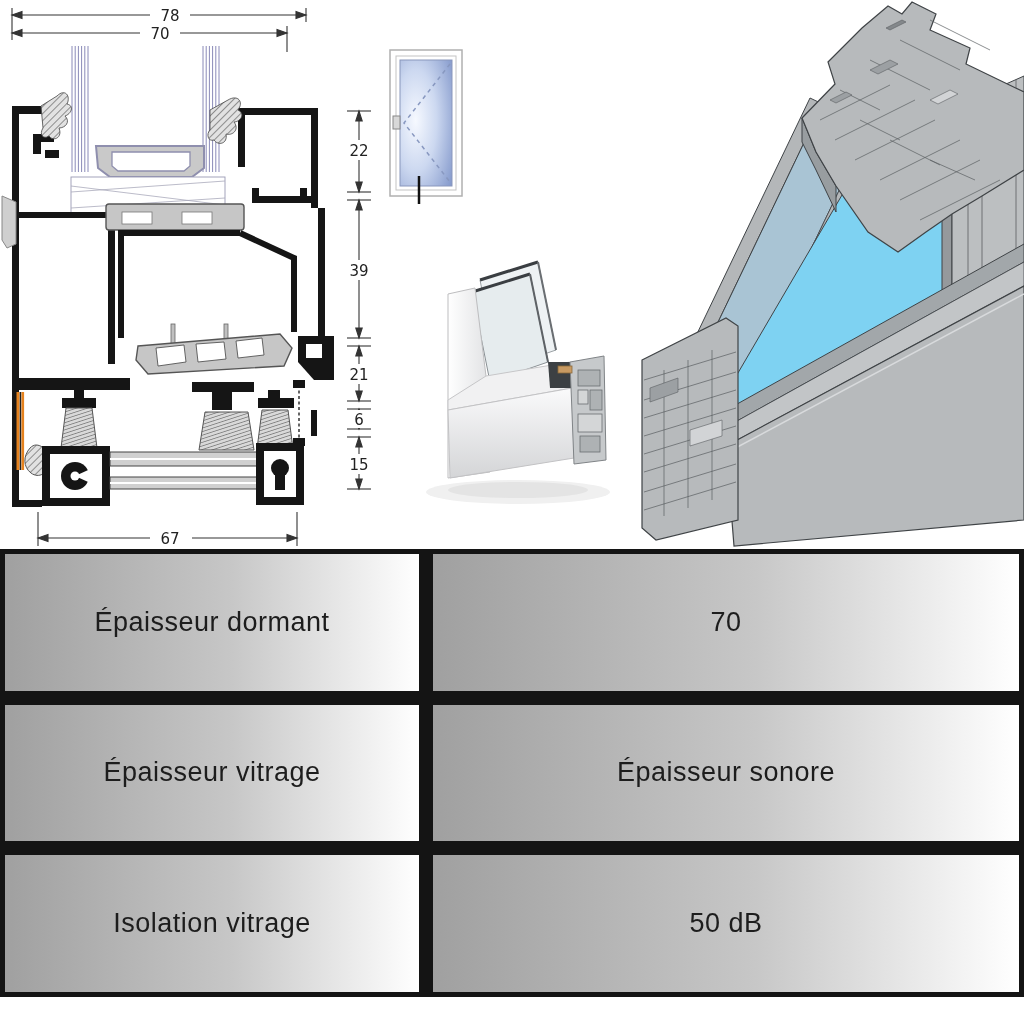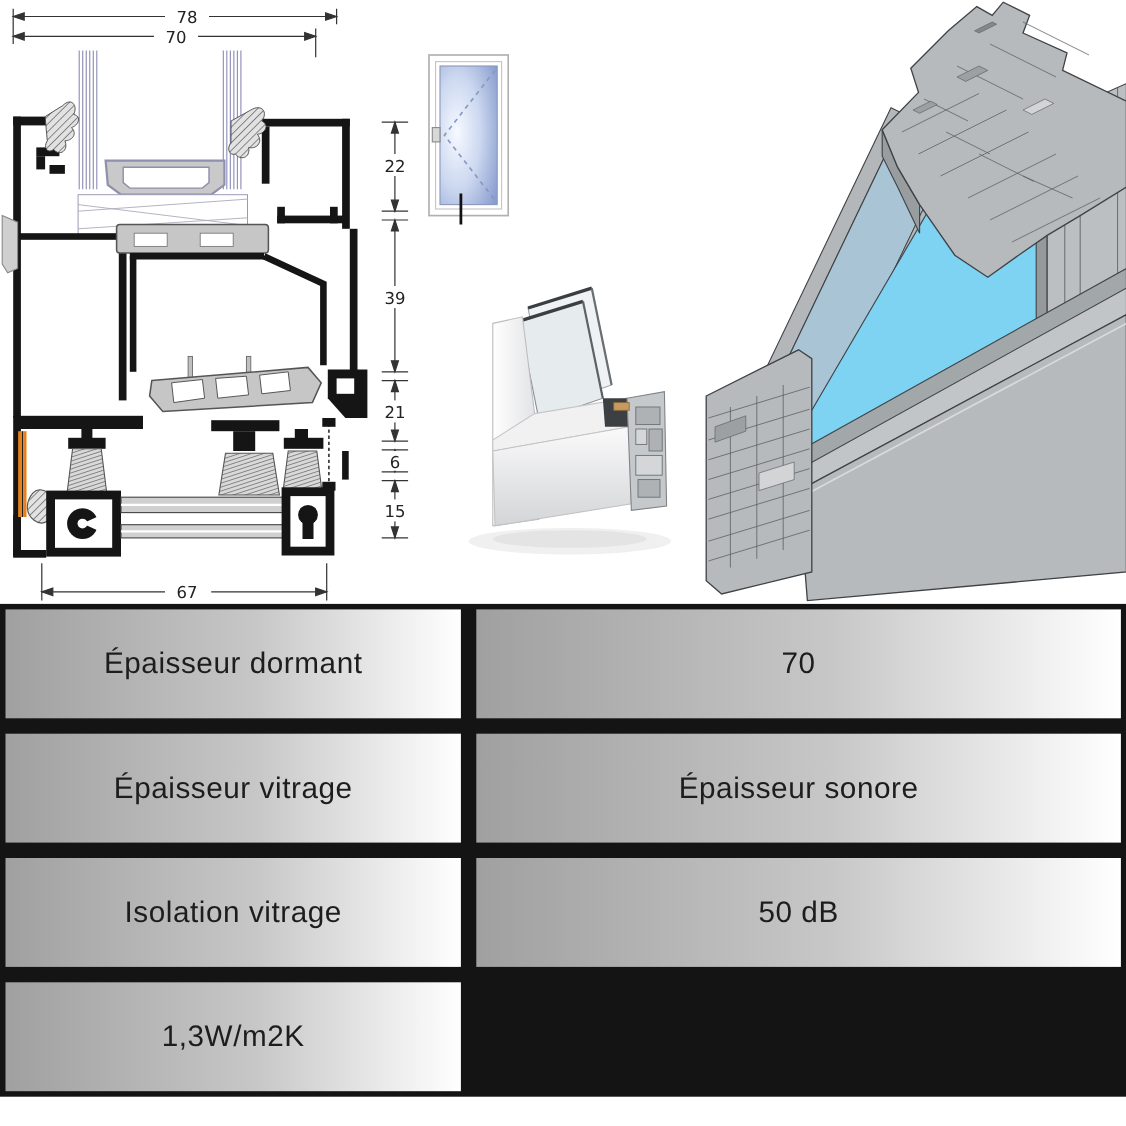--- a/index.html
+++ b/index.html
@@ -332,14 +332,13 @@
   </g>
 </svg>
 
 <div class="spec-table">
   <div class="cell">Épaisseur dormant</div>
   <div class="cell">70</div>
   <div class="cell">Épaisseur vitrage</div>
   <div class="cell">Épaisseur sonore</div>
   <div class="cell">Isolation vitrage</div>
   <div class="cell">50 dB</div>
-  <div class="cell">1,3W/m2K</div>
 </div>
 
 </body></html>

